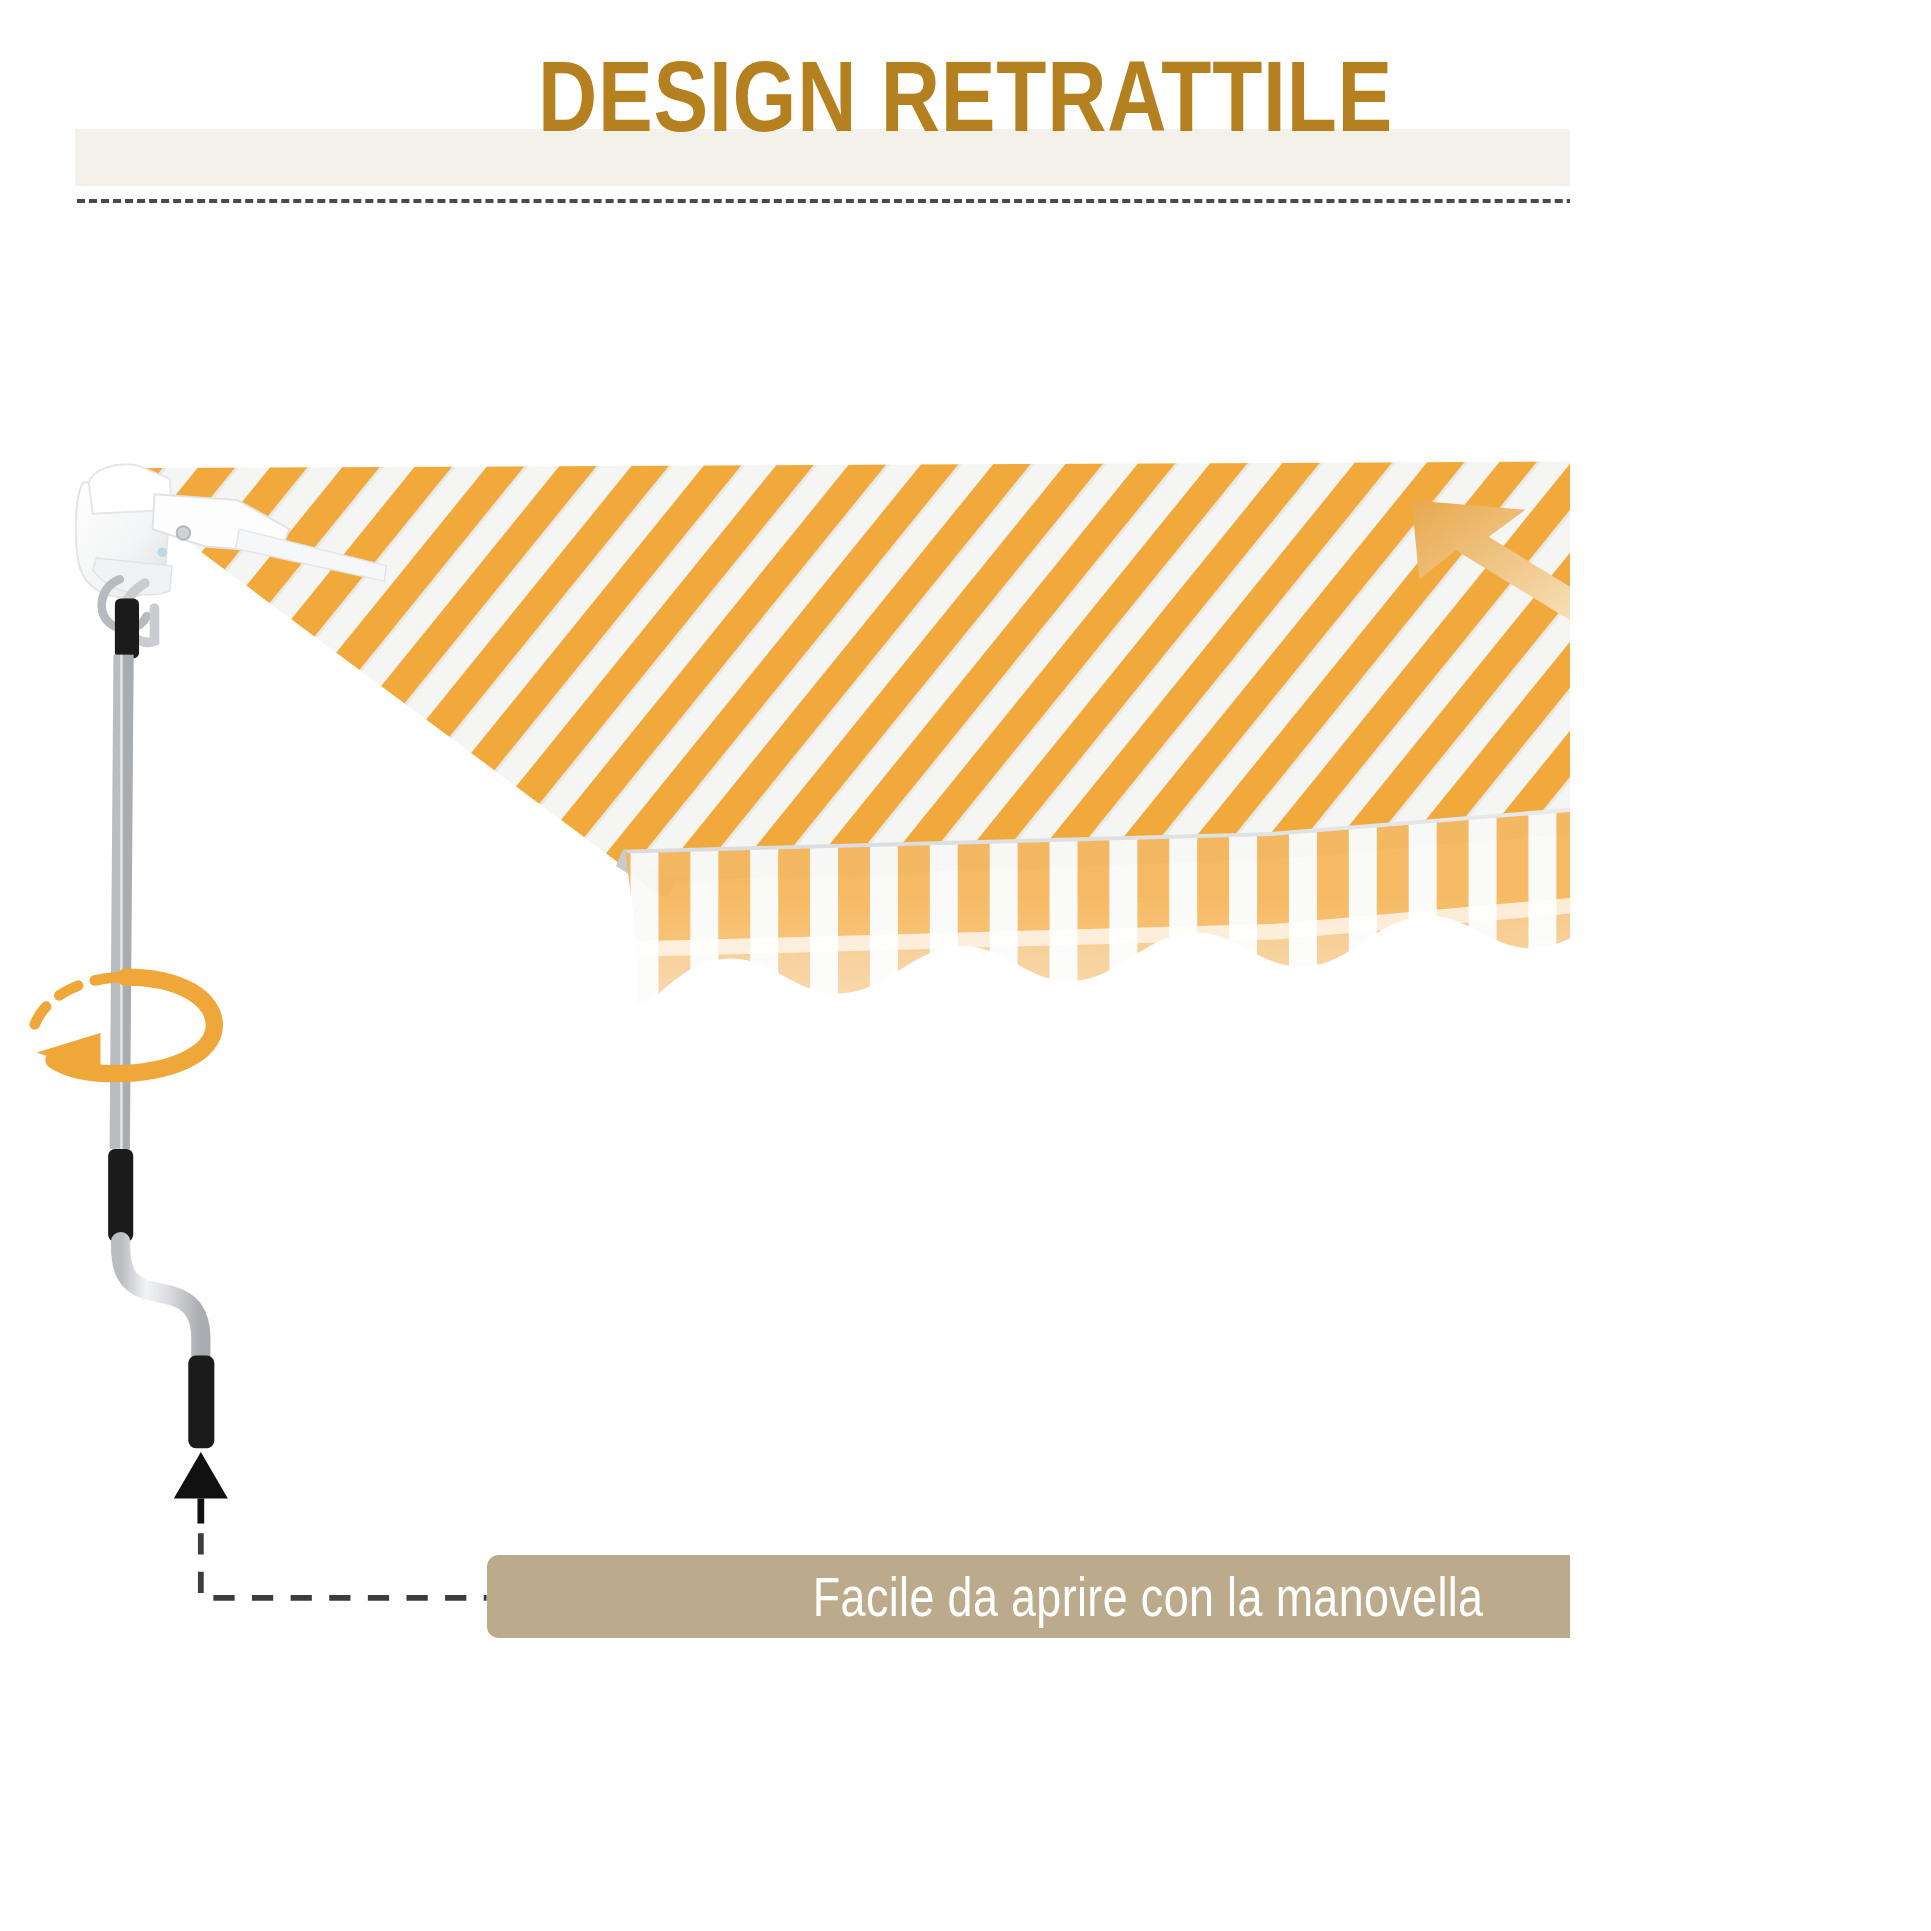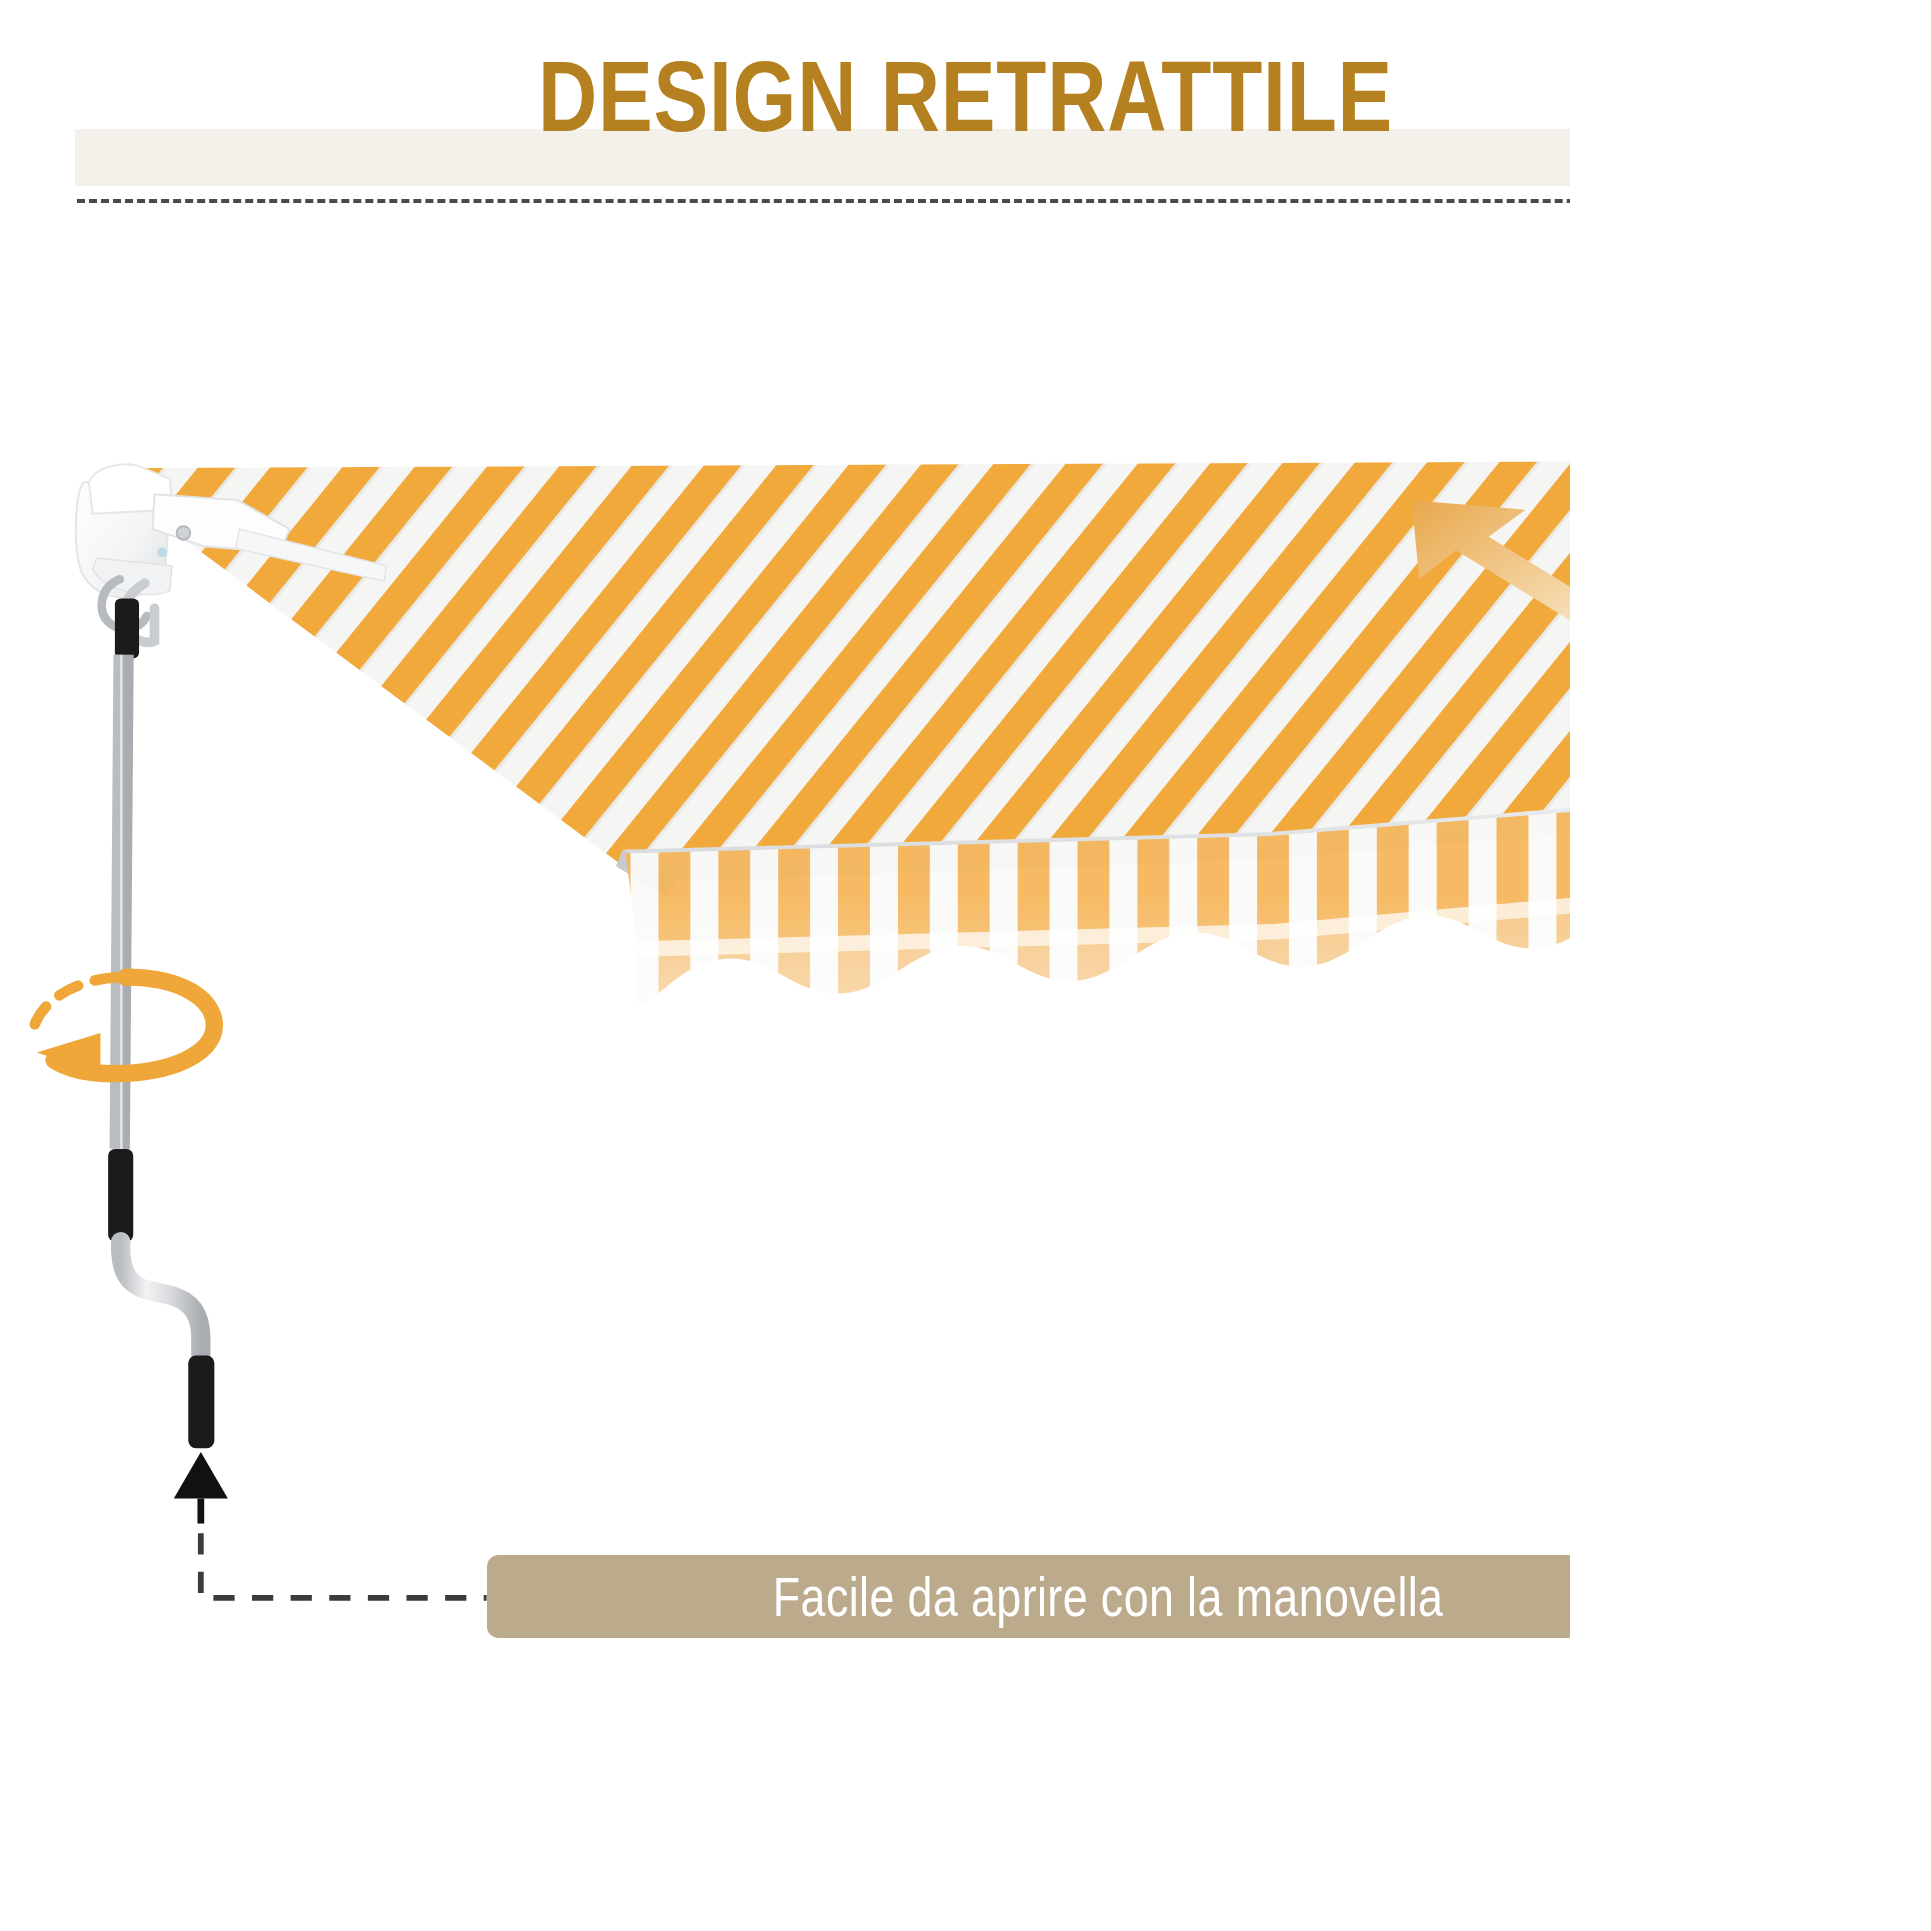--- a/index.html
+++ b/index.html
@@ -66,20 +66,21 @@
     position: absolute;
     left: 487px;
     top: 1555px;
     width: 1242px;
     height: 83px;
     background: #bcaa8c;
     border-radius: 11.6px;
     display: flex;
     align-items: center;
     justify-content: center;
+    padding-left: 40px;
   }
   .caption-text {
     font-family: "Liberation Sans Narrow", "Liberation Sans", "DejaVu Sans", sans-serif;
     font-size: 56px;
     font-weight: 300;
     color: #ffffff;
     letter-spacing: 0.5px;
     transform: scaleX(0.80);
     white-space: nowrap;
     user-select: none;

